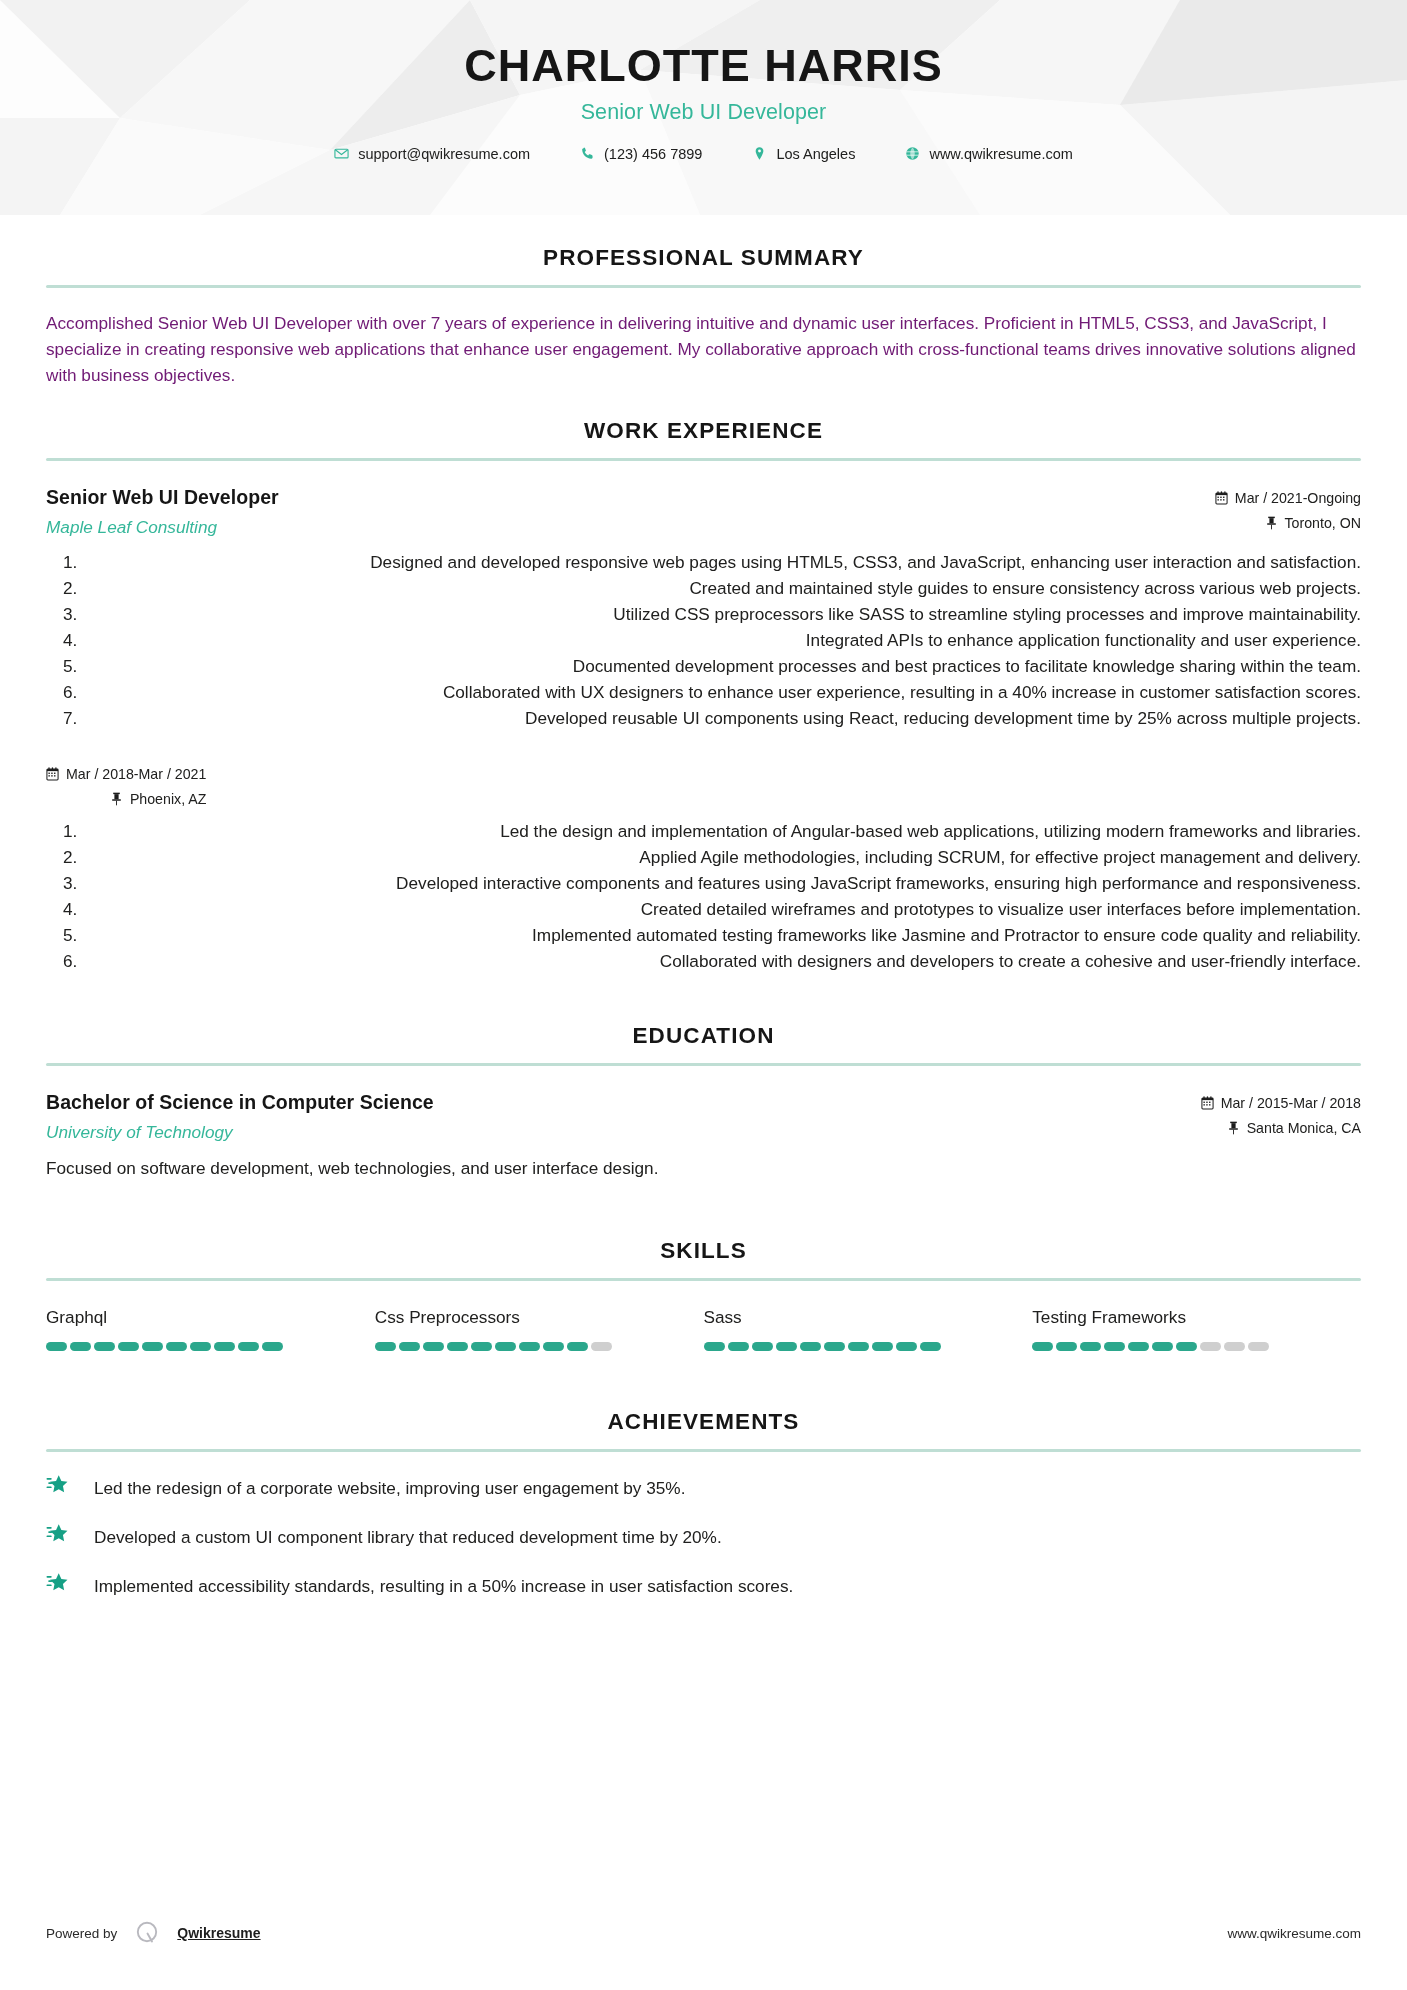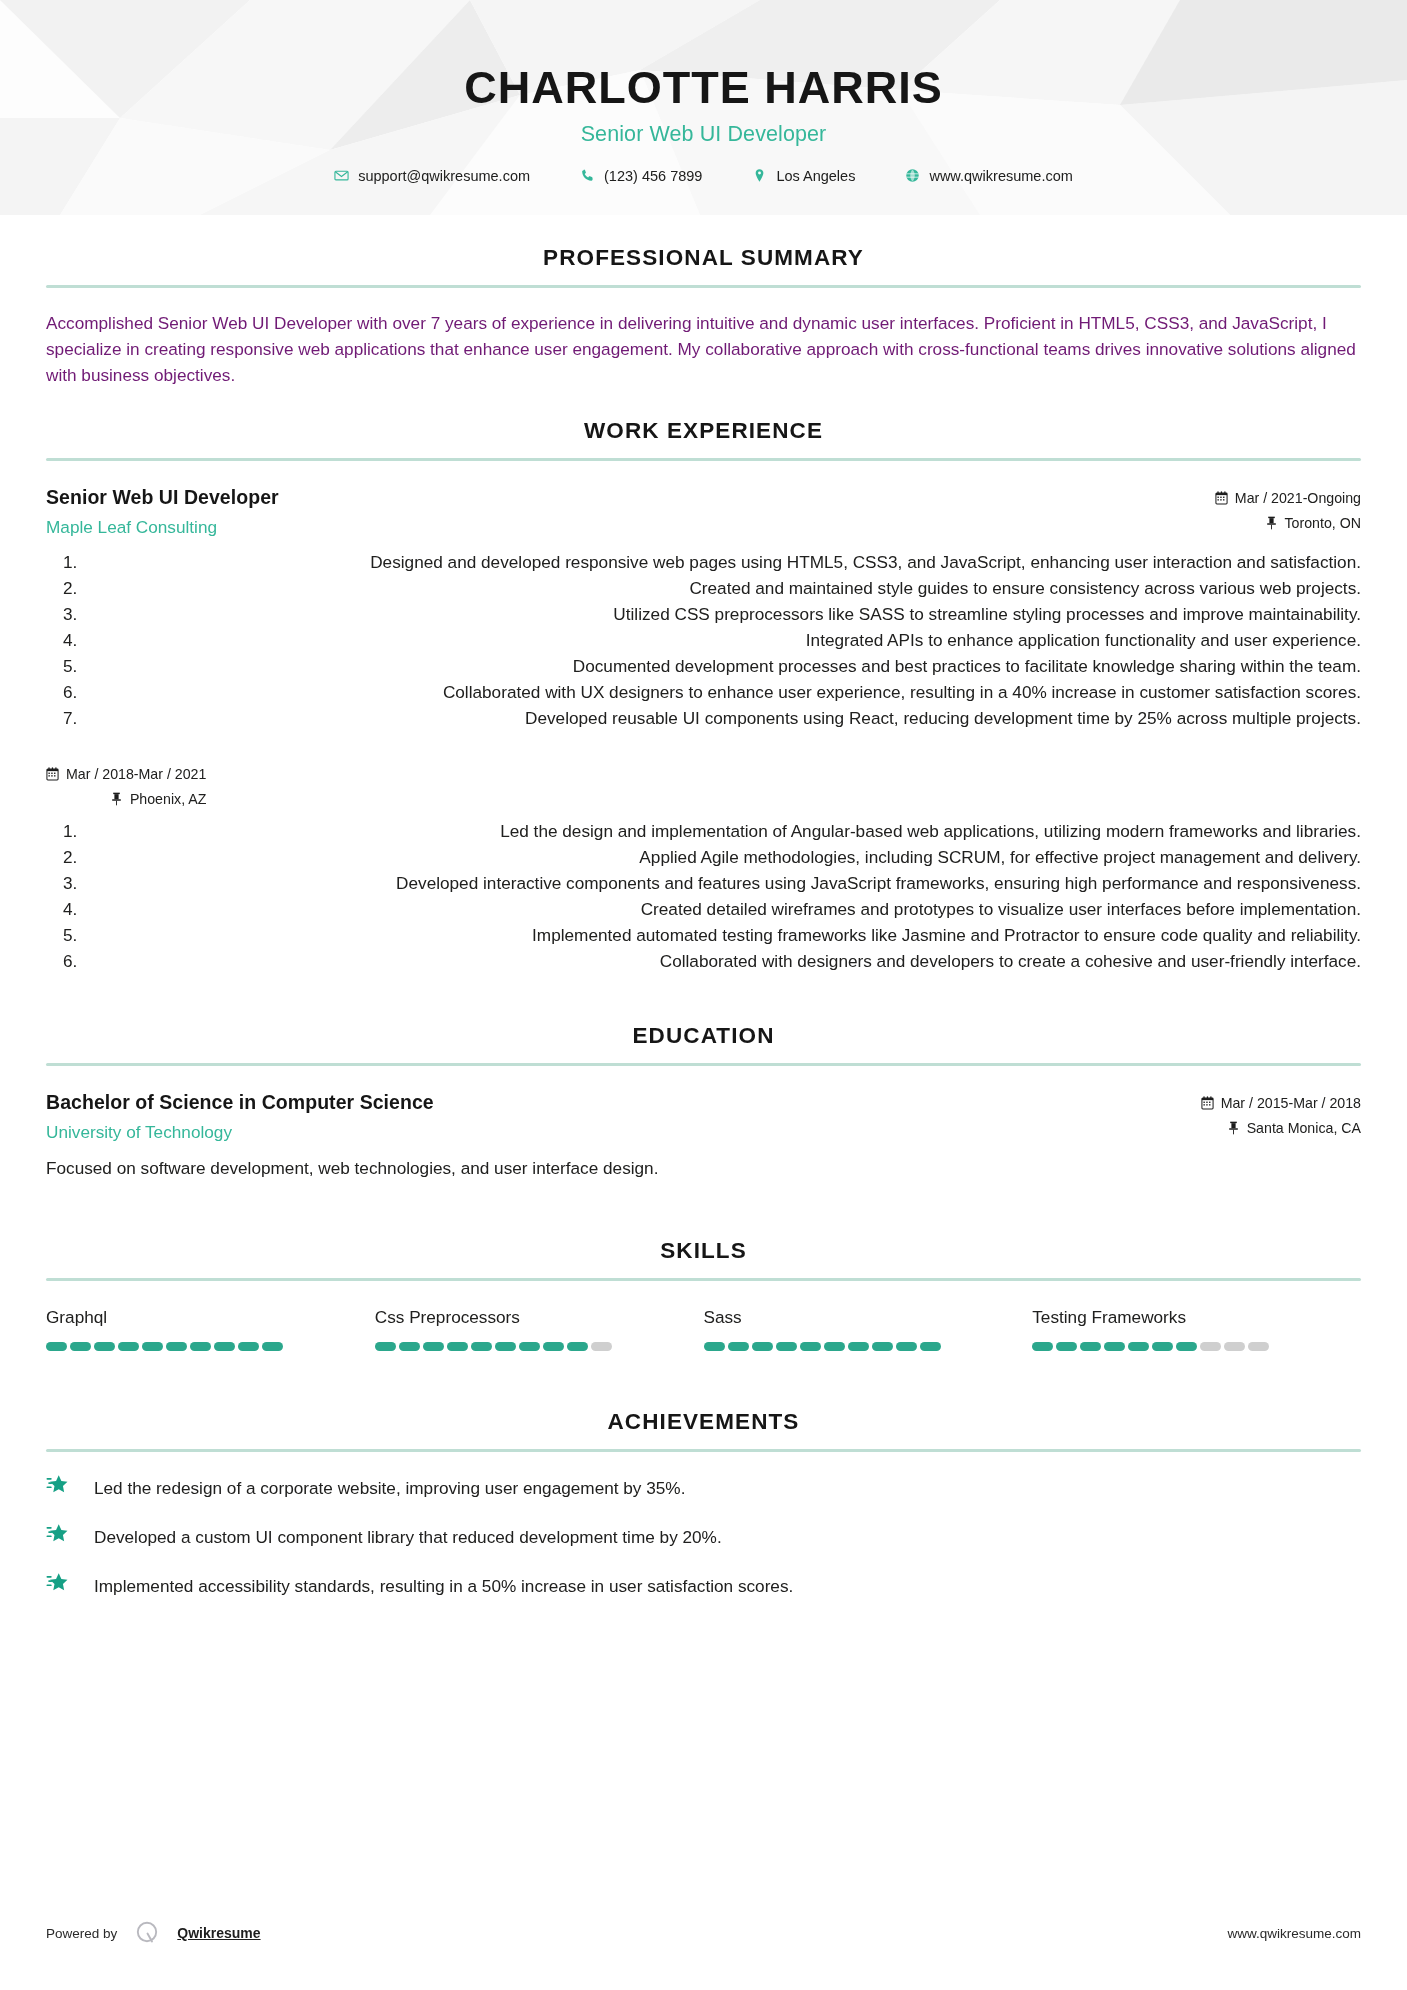--- a/index.html
+++ b/index.html
@@ -28,21 +28,21 @@
   }
   .header .poly {
     position: absolute;
     inset: 0;
     pointer-events: none;
   }
   .header-inner {
     position: relative;
     z-index: 3;
     text-align: center;
-    padding-top: 64px;
+    padding-top: 42px;
   }
   .full-name {
     font-size: 45px;
     font-weight: bold;
     letter-spacing: 1.0px;
     color: #161616;
     line-height: 1.08;
   }
   .job-role {
     margin-top: 9px;
@@ -114,20 +114,21 @@
   .entry-title {
     font-size: 19.5px;
     font-weight: bold;
     color: #161616;
     letter-spacing: .05px;
   }
   .entry-org {
     margin-top: 8px;
     font-size: 17.2px;
     color: #35b79a;
+    font-style: italic;
   }
   .entry-right {
     flex: 0 0 auto;
     text-align: right;
     padding-top: 4px;
   }
   .meta-line {
     display: flex;
     align-items: center;
     justify-content: flex-end;

